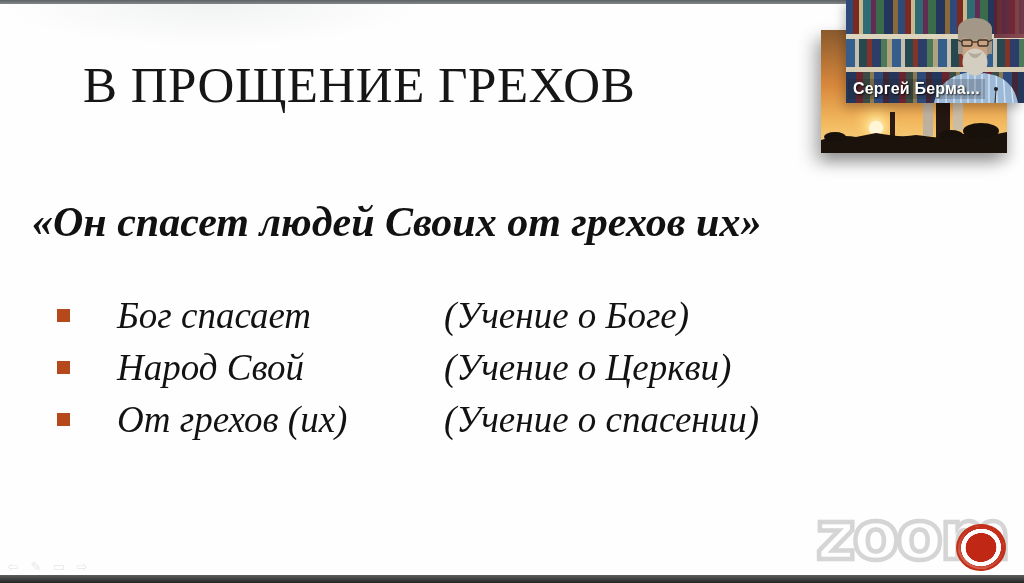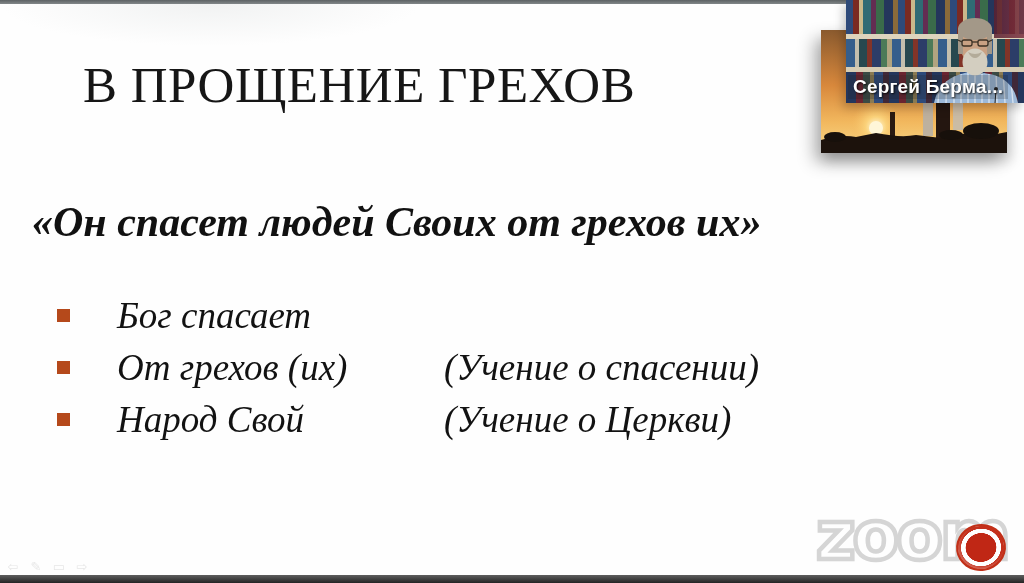--- a/index.html
+++ b/index.html
@@ -51,21 +51,21 @@
   .shelf.board1{top:34px;height:5px;background:#ddd4bd;}
   .shelf.books2{top:39px;height:28px;
     background:repeating-linear-gradient(90deg,#355e8c 0 9px,#c4bfae 9px 13px,#27484f 13px 21px,#823428 21px 26px,#2c3d68 26px 35px,#4c7a58 35px 41px,#b0a480 41px 46px);}
   .shelf.board2{top:67px;height:5px;background:#d7cdb4;}
   .shelf.books3{top:72px;height:31px;
     background:repeating-linear-gradient(90deg,#24365c 0 10px,#6a2430 10px 17px,#3a4a44 17px 24px,#8a7a52 24px 28px,#2e4a7a 28px 37px,#402838 37px 43px);}
   .books-dark-corner{position:absolute;right:0;top:0;width:30px;height:38px;
     background:linear-gradient(90deg,#5a2030,#7a3040);opacity:.85;}
   .video-tile svg.person{position:absolute;inset:0;width:100%;height:100%;}
   .name-label{position:absolute;left:2px;bottom:4px;padding:1px 5px;
-    color:#fff;font-size:19px;font-weight:700;letter-spacing:.2px;
+    color:#fff;font-size:16px;font-weight:700;letter-spacing:.2px;
     background:rgba(30,30,30,.22);text-shadow:1px 1px 2px rgba(0,0,0,.85);
     white-space:nowrap;}
 
   
   .zoom-watermark{position:absolute;left:816px;top:496px;z-index:5;
     font-family:"DejaVu Sans","Liberation Sans",sans-serif;font-size:68px;
     font-weight:700;letter-spacing:-3px;color:rgba(255,255,255,.05);
     -webkit-text-stroke:4.5px #d5d5d5;user-select:none;}
   @supports not (-webkit-text-stroke:1px #000){.zoom-watermark{color:#dcdcdc;}}
   .red-seal{position:absolute;left:956px;top:524px;width:46px;height:43px;z-index:6;
@@ -89,30 +89,31 @@
   <div class="top-bar"></div>
 
   <div class="slide">
     <div class="slide-title">В ПРОЩЕНИЕ ГРЕХОВ</div>
     <div class="slide-quote">«Он спасет людей Своих от грехов их»</div>
 
     <div class="bullet-list">
       <div class="bullet-row">
         <span class="bullet-square"></span>
         <span class="bullet-term">Бог спасает</span>
+        <span class="bullet-gloss">(Учение о Боге)</span>
+      </div>
+      <div class="bullet-row">
+        <span class="bullet-square"></span>
+        <span class="bullet-term">Народ Свой</span>
+        <span class="bullet-gloss">(Учение о Церкви)</span>
       </div>
       <div class="bullet-row">
         <span class="bullet-square"></span>
         <span class="bullet-term">От грехов (их)</span>
         <span class="bullet-gloss">(Учение о спасении)</span>
-      </div>
-      <div class="bullet-row">
-        <span class="bullet-square"></span>
-        <span class="bullet-term">Народ Свой</span>
-        <span class="bullet-gloss">(Учение о Церкви)</span>
       </div>
     </div>
   </div>
 
   <div class="sunset-photo">
     <svg viewBox="0 0 186 123" preserveAspectRatio="none" aria-hidden="true">
       <defs>
         <linearGradient id="sky" x1="0" y1="0" x2="0" y2="1">
           <stop offset="0" stop-color="#8a5a2e"></stop>
           <stop offset="0.45" stop-color="#d8883c"></stop>

